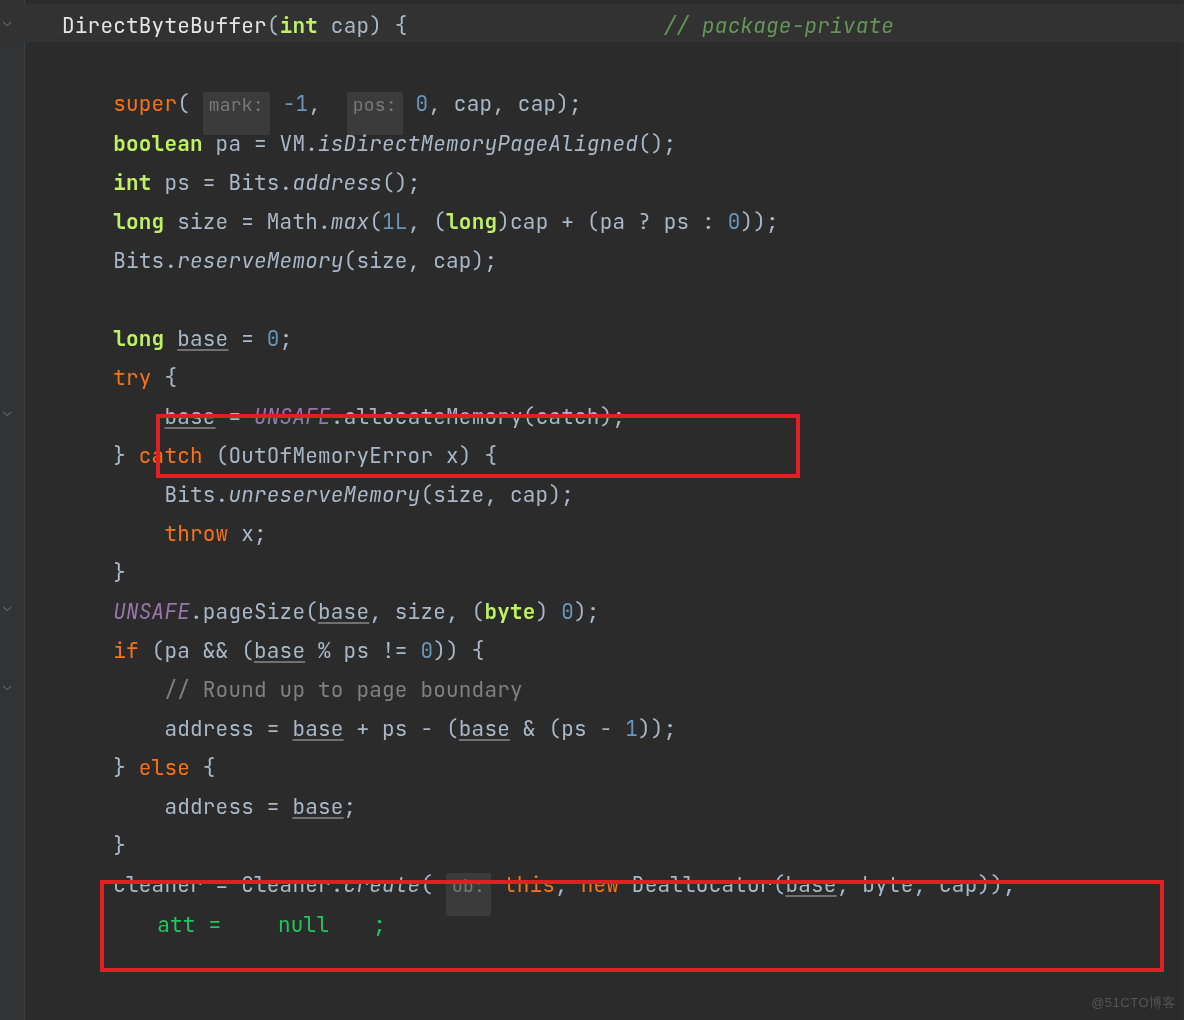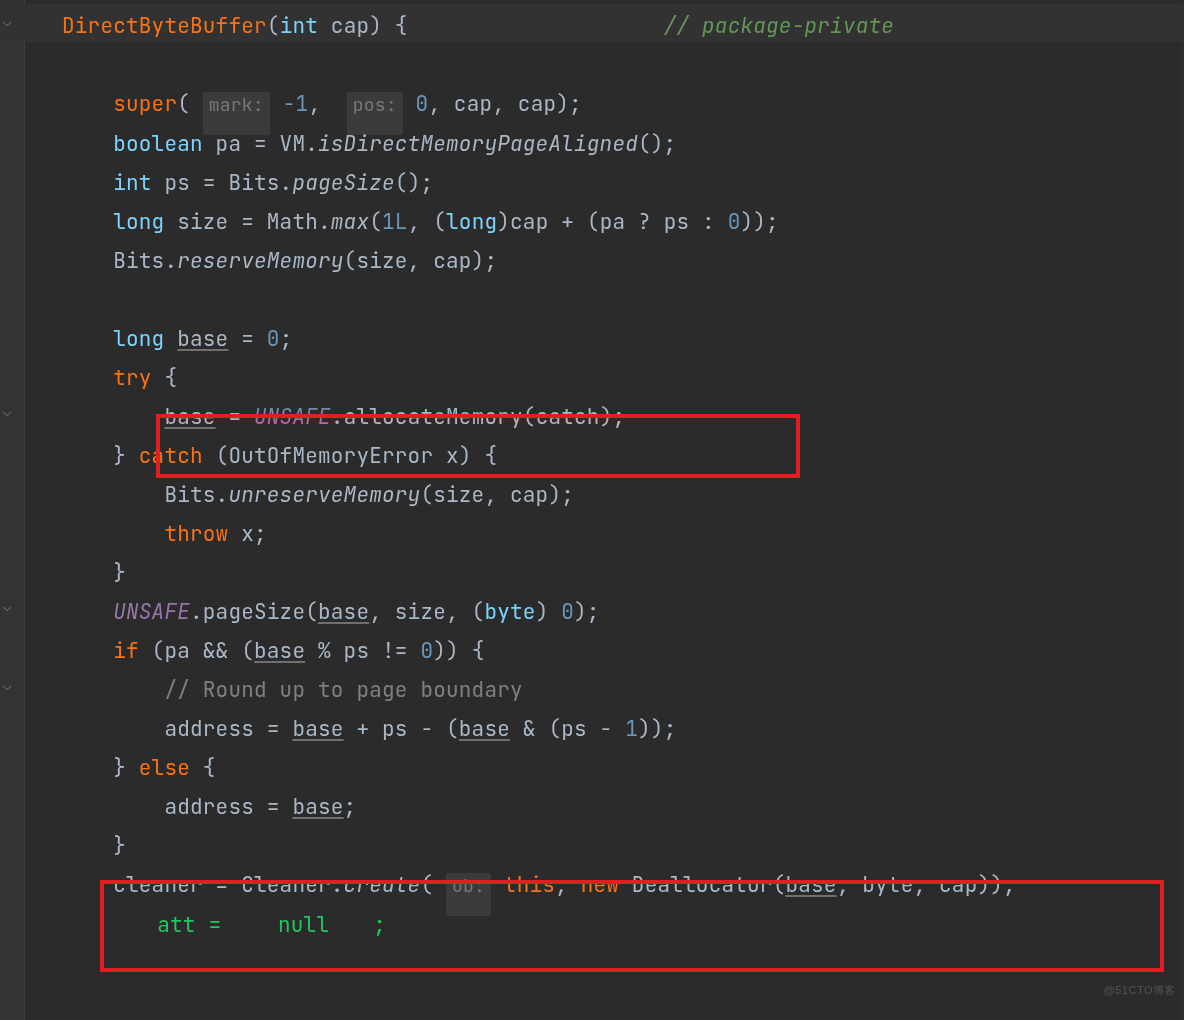--- a/index.html
+++ b/index.html
@@ -43,48 +43,48 @@
   }
   .cur-line {
     position: absolute;
     left: 0; top: 4px;
     width: 1184px; height: 38px;
     background: #323232;
     z-index: 0;
   }
   pre.code { z-index: 1; }
   .kw { color: #f97316; }         
-  .ty { color: #7dd3fc; }         
+  .ty { color: #bef264; font-weight: bold; }         
   .num { color: #6897bb; }        
   .str-it { font-style: italic; color: #9876aa; text-align: right; }
   .m-it { font-style: italic; }   
   .cmt { color: #808080; }
   .cmt-green { color: #629755; font-style: italic; }
   .dim { color: #22c55e; margin-left: 44px; }
-  .idname { color: #f97316; }     
+  .idname { color: #e5e5e5; }     
   .hint {
     background: #3b3b3b;
     color: #787878;
     font-size: 18px;
     padding: 1px 6px 19px 6px;
     border-radius: 2px;
     font-style: normal;
   }
   .ul { text-decoration: underline; text-decoration-color: #707070; text-underline-offset: 3px; }
   .hl-box {
     position: absolute;
     border: 4px solid #e02020;
     z-index: 5;
     pointer-events: none;
   }
   .watermark {
     position: absolute;
     right: 8px;
-    bottom: 22px;
-    font-size: 11px;
+    bottom: 8px;
+    font-size: 13px;
     color: #555;
     font-family: sans-serif;
     letter-spacing: 0.5px;
   }
   .fold {
     position: absolute;
     left: 3px;
     color: #606366;
     font-size: 14px;
     z-index: 2;
@@ -110,21 +110,21 @@
 
 <span class="fold" style="top:12px;">⌄</span>
 <span class="fold" style="top:402px;">⌄</span>
 <span class="fold" style="top:597px;">⌄</span>
 <span class="fold" style="top:676px;">⌄</span>
 
 <pre class="code"><span class="idname">DirectByteBuffer</span><span>(</span><span class="ty">int</span><span> cap</span><span>) {</span>                    <span class="cmt-green">// package-private</span>
 <span> </span>
     <span class="kw">super</span><span>(</span> <span class="hint">mark:</span><span class="num"> -1</span><span>, </span> <span class="hint">pos:</span><span class="num"> 0</span><span>, cap, cap);</span>
     <span class="ty">boolean</span><span> pa = VM.</span><span class="m-it">isDirectMemoryPageAligned</span><span>();</span>
-    <span class="ty">int</span><span> ps = Bits.</span><span class="m-it">pageSize</span><span>();</span>
+    <span class="ty">int</span><span> ps = Bits.</span><span class="m-it">address</span><span>();</span>
     <span class="ty">long</span><span> size = Math.</span><span class="m-it">max</span><span>(</span><span class="num">1L</span><span>, (</span><span class="ty">long</span><span>)cap + (pa ? ps : </span><span class="num">0</span><span>));</span>
     <span>Bits.</span><span class="m-it">reserveMemory</span><span>(size, cap);</span>
 <span> </span>
     <span class="ty">long</span> <span class="ul">base</span><span> = </span><span class="num">0</span><span>;</span>
     <span class="kw">try</span><span> {</span>
         <span class="ul">base</span><span> = </span><span class="str-it">UNSAFE</span><span>.allocateMemory(catch);</span>
     <span>}</span><span class="kw"> catch </span><span>(OutOfMemoryError x) {</span>
         <span>Bits.</span><span class="m-it">unreserveMemory</span><span>(size, cap);</span>
         <span class="kw">throw</span><span> x;</span>
     <span>}</span>

